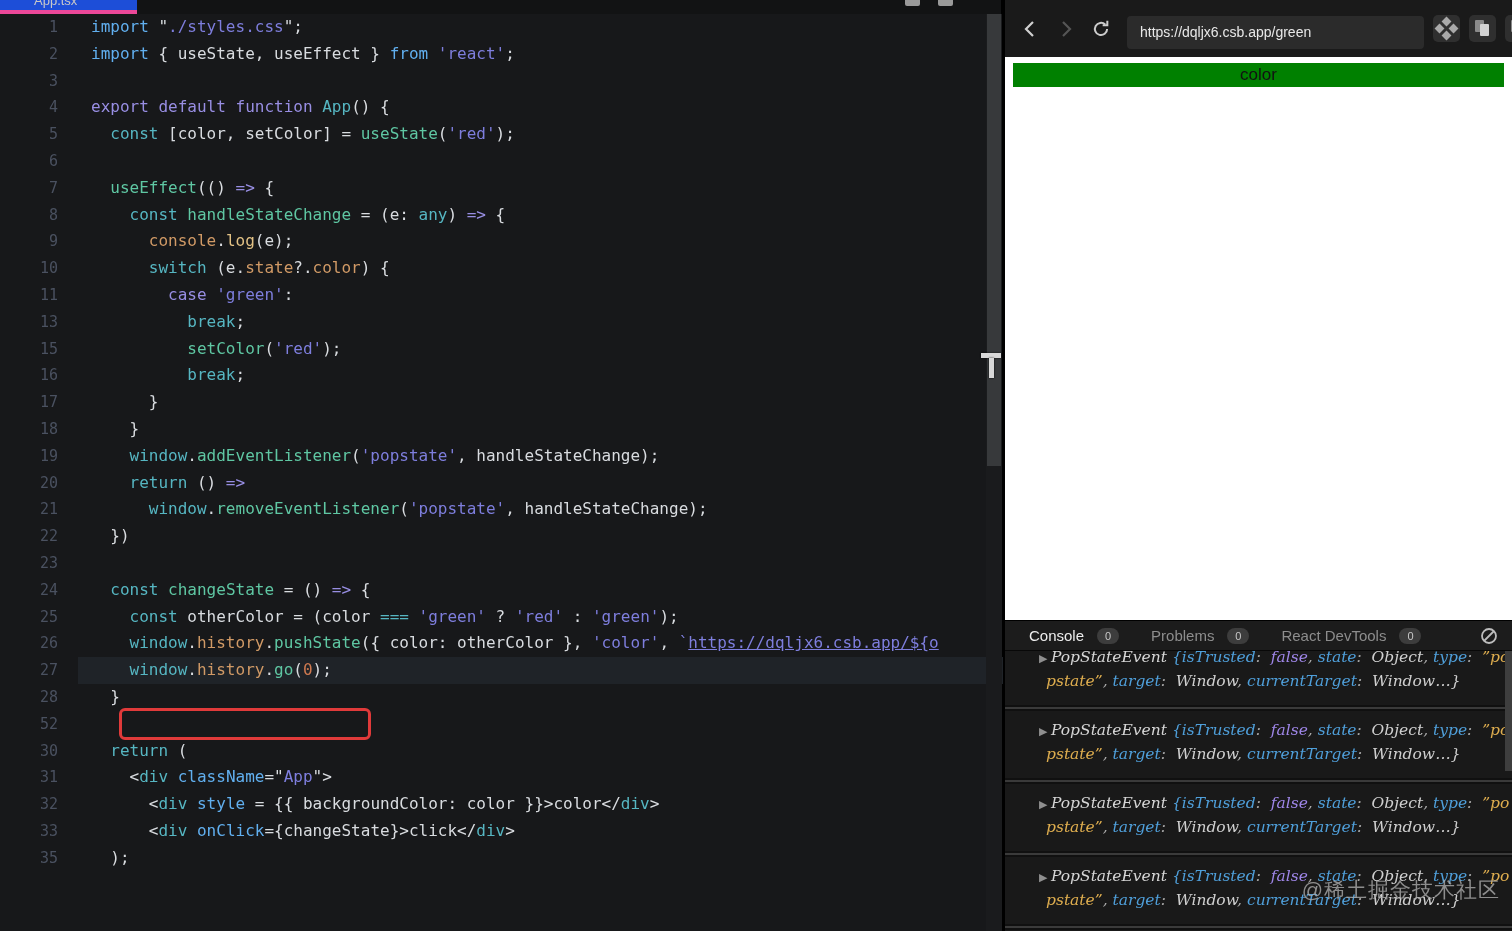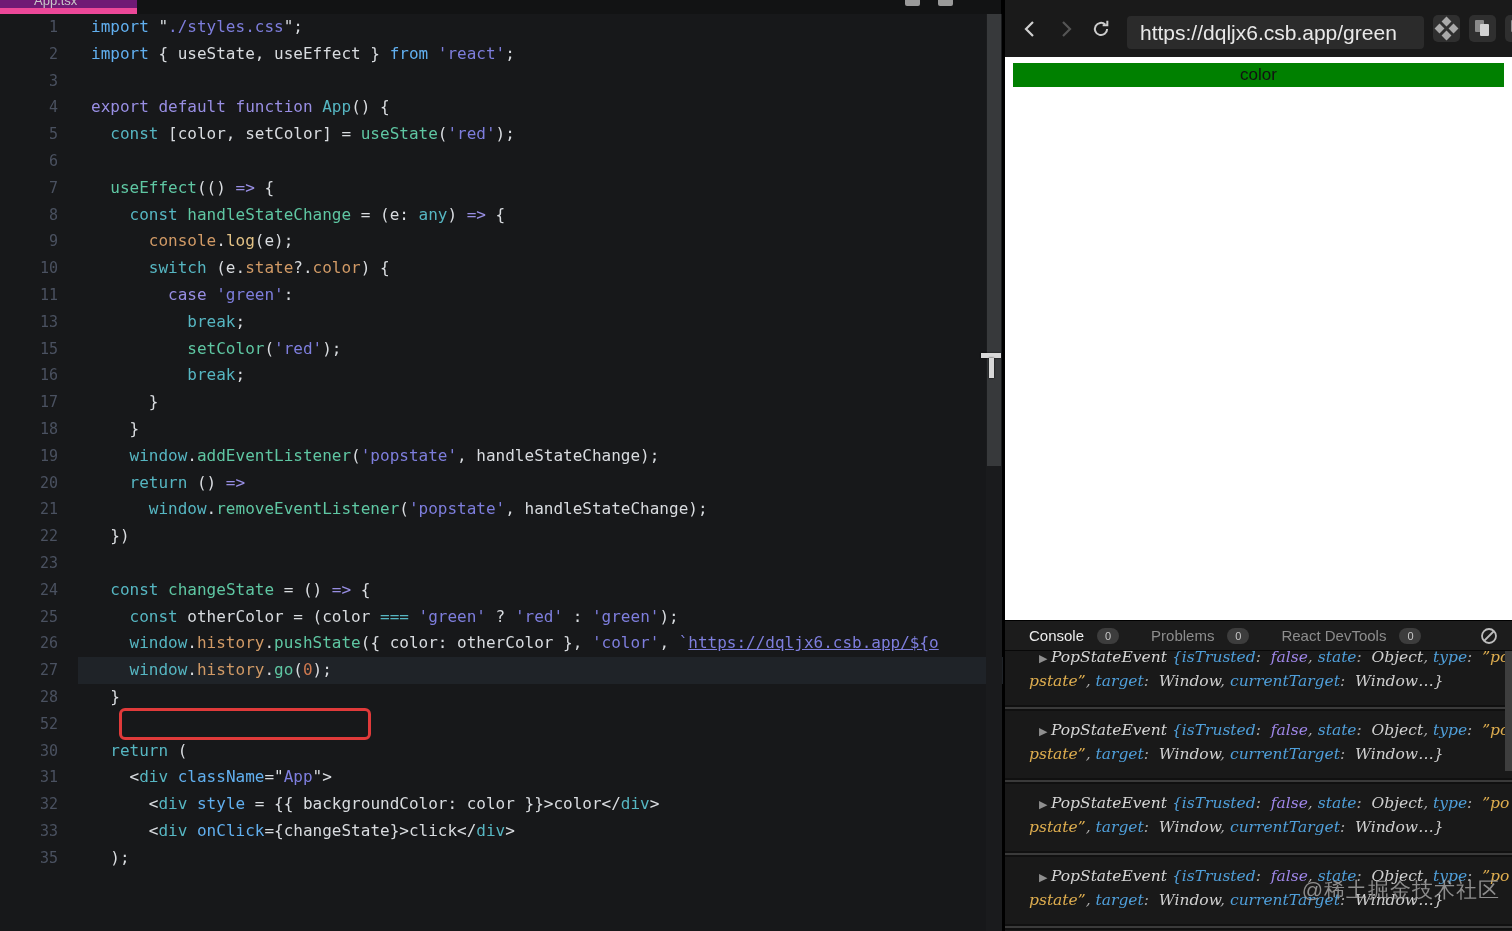--- a/index.html
+++ b/index.html
@@ -2,21 +2,21 @@
 <html><head>
 <meta charset="utf-8">
 <style>
   * { margin:0; padding:0; box-sizing:border-box; }
   html,body { width:1512px; height:931px; overflow:hidden; background:#000; }
   body { position:relative; font-family:"Liberation Sans", sans-serif; }
 
   
   .editor { position:absolute; left:0; top:0; width:1003px; height:931px; background:#17181a; border-right:2px solid #000; }
   .tabbar { position:absolute; left:0; top:0; width:100%; height:14px; background:#121314; }
-  .tab { position:absolute; left:0; top:0; width:137px; height:14px; background:#701a75; border-bottom:6px solid #ec4899; overflow:hidden; }
+  .tab { position:absolute; left:0; top:0; width:137px; height:14px; background:#1d4ed8; border-bottom:4px solid #ec4899; overflow:hidden; }
   .tab-label { display:block; margin:-7px 0 0 34px; color:#c8c8c8; font-size:13px; }
   .tabbar-icon { position:absolute; top:0; width:15px; height:6px; background:#9a9a9a; border-radius:0 0 2px 2px; }
   .code-area { position:absolute; left:0; top:14px; width:1003px; height:917px; overflow:hidden; }
   .code-lines { position:absolute; left:0; top:0; width:100%; }
   .code-line { position:relative; height:26.8px; line-height:26.8px; white-space:pre;
                font-family:"DejaVu Sans Mono", monospace; font-size:16px; }
   .code-line.hl { background:linear-gradient(90deg, rgba(0,0,0,0) 0 78px, #1f2328 78px); }
   .ln { position:absolute; left:0; top:0; width:58px; text-align:right; color:#4a5160; font-size:15px; }
   .code { display:block; margin-left:91px; }
   .tk-kb{color:#61afef} .tk-kp{color:#988ee3} .tk-kt{color:#56b6c2} .tk-fn{color:#5fc7a3}
@@ -28,21 +28,21 @@
   .vthumb { position:absolute; left:1px; top:0; width:14px; height:452px; background:#37393b; }
   .ibeam { position:absolute; left:981px; top:339px; width:22px; height:26px; }
   .ib-top { position:absolute; left:0; top:0; width:20px; height:5px; background:#d8d8d8; box-shadow:0 0 2px #000; }
   .ib-stem { position:absolute; left:7.5px; top:5px; width:5px; height:20px; background:#d8d8d8; box-shadow:0 0 2px #000; }
 
   
   .rightpane { position:absolute; left:1005px; top:0; width:507px; height:931px; background:#fff; }
   .browser-bar { position:absolute; left:0; top:0; width:100%; height:57px; background:#1a1a1a; }
   .nav-btn { position:absolute; top:17px; width:24px; height:24px; display:flex; align-items:center; justify-content:center; }
   .url-pill { position:absolute; left:122px; top:16px; width:297px; height:33px; background:#2b2b2b;
-              border-radius:4px; color:#e8e8e8; font-size:21px; line-height:33px; padding-left:13px;
+              border-radius:4px; color:#e8e8e8; font-size:14px; line-height:33px; padding-left:13px;
               white-space:nowrap; overflow:hidden; }
   .tool-btn { position:absolute; top:15px; width:27px; height:27px; background:#2f2f2f; border-radius:5px; }
   .diamond { position:absolute; width:7px; height:7px; background:#a9a9a9; transform:rotate(45deg); }
   .page-back { position:absolute; left:6px; top:5px; width:9px; height:12px; background:#8a8a8a; border-radius:1px; }
   .page-front { position:absolute; left:11px; top:9px; width:9px; height:12px; background:#d2d2d2; border-radius:1px; }
 
   .preview { position:absolute; left:0; top:57px; width:100%; height:563px; background:#fff; text-align:center;
              color:#111; font-size:17px; }
   .color-bar { margin:6px 8px 0 8px; height:24px; line-height:24px; }
   .click-text { height:24px; line-height:24px; }
@@ -57,21 +57,21 @@
   .badge { min-width:22px; height:16px; padding:0 6px; background:#3d3d3d; border-radius:9px;
            color:#c8c8c8; font-size:11px; line-height:16px; text-align:center; }
   .ctab + .ctab { margin-left:32px; }
   .clear-btn { position:absolute; right:14px; top:7px; width:18px; height:18px; }
   .console-entries { position:absolute; left:0; top:31px; width:100%; bottom:0; overflow:hidden; }
   .centry { position:relative; padding:8px 0 12px 0; }
   .centry:first-child { margin-top:-13px; }
   .cline { white-space:pre; font-family:"DejaVu Serif", serif; font-style:italic; font-size:15.5px;
            line-height:23px; color:#cfcfcf; }
   .cline1 { padding-left:34px; }
-  .cline2 { padding-left:24px; }
+  .cline2 { padding-left:41px; }
   .csep { height:6px; background:linear-gradient(#101010 0 2px, #3a3a3a 2px 4px, #101010 4px 6px); }
   .ca { font-style:normal; font-family:"DejaVu Sans", sans-serif; font-size:11px; color:#8f8f8f; }
   .ck{color:#4f9fda} .cb{color:#9f86e8} .cs{color:#dfae4f} .cv{color:#cfcfcf} .cp{color:#a9a9a9} .ce{color:#d6d6d6}
   .console-watermark { position:absolute; right:12px; top:256px; font-size:21px; color:rgba(170,170,170,0.8);
                        z-index:4; letter-spacing:1px; }
   .console-scrollthumb { position:absolute; right:0; top:31px; width:7px; height:120px; background:#3e3e3e; z-index:5; }
 </style>
 </head>
 <body>
 

